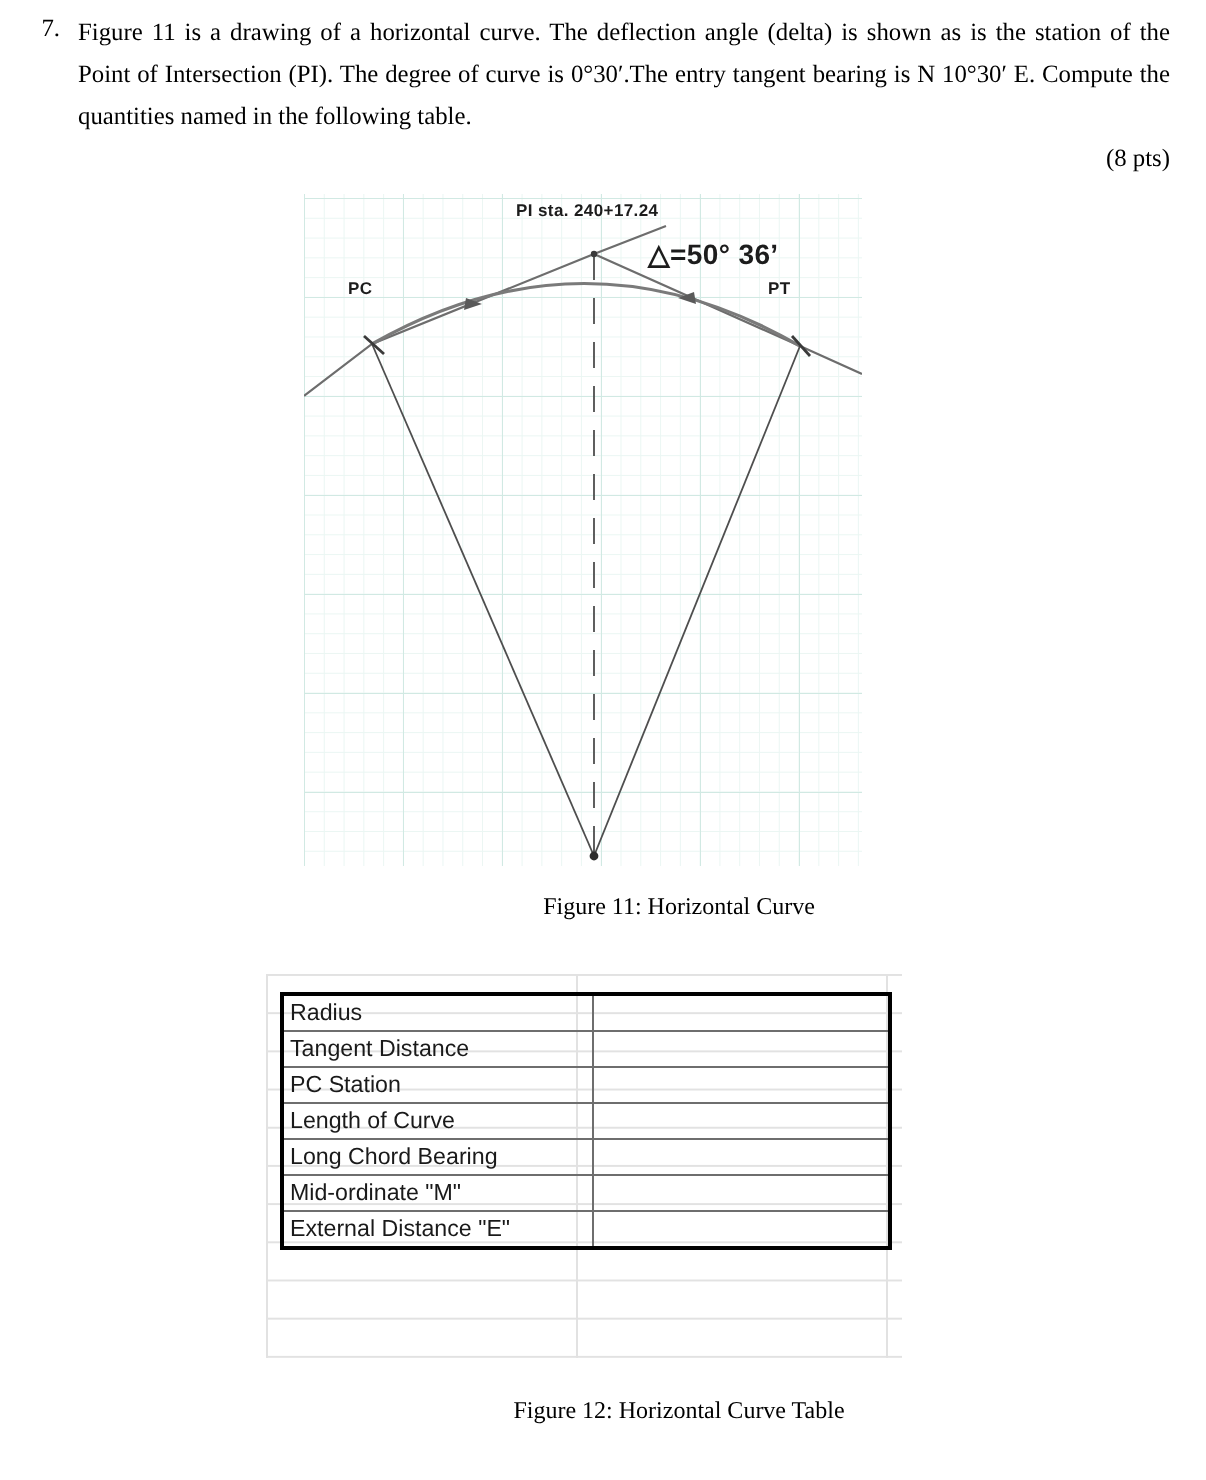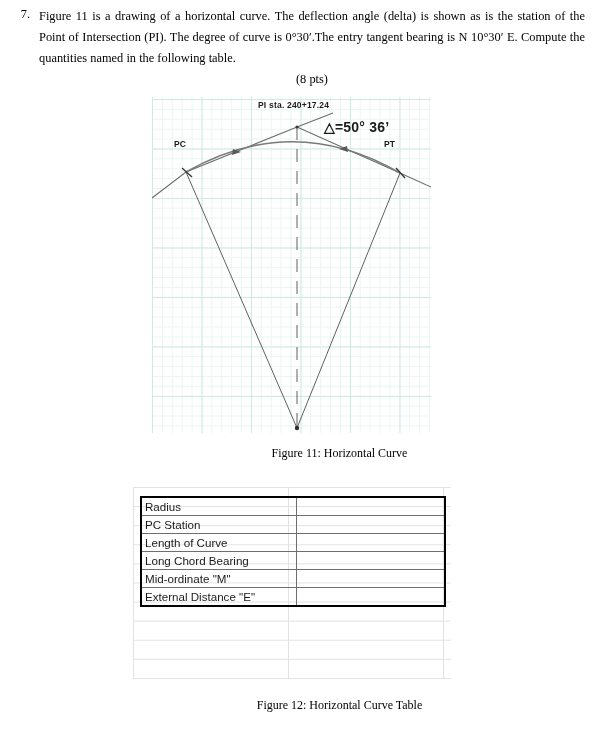--- a/index.html
+++ b/index.html
@@ -41,21 +41,21 @@
     padding-left: 9px;
     padding-right: 18px;
     font-family: "Liberation Serif", serif;
     font-size: 12.4px;
     line-height: 21px;
     text-align: justify;
     text-justify: inter-word;
   }
   .problem-body .lastline {
     display: block;
-    text-align: center;
+    text-align: right;
   }
 
   
   .figure11 {
     position: absolute;
     left: 152px;
     top: 97px;
     width: 279px;
     height: 336px;
   }
@@ -201,20 +201,24 @@
 
 <div class="figure12">
   <div class="sheet-bg"></div>
   <table class="data-table">
     <tbody>
       <tr>
         <td class="col-label">Radius</td>
         <td class="col-value"></td>
       </tr>
       <tr>
+        <td class="col-label">Tangent Distance</td>
+        <td class="col-value"></td>
+      </tr>
+      <tr>
         <td class="col-label">PC Station</td>
         <td class="col-value"></td>
       </tr>
       <tr>
         <td class="col-label">Length of Curve</td>
         <td class="col-value"></td>
       </tr>
       <tr>
         <td class="col-label">Long Chord Bearing</td>
         <td class="col-value"></td>

